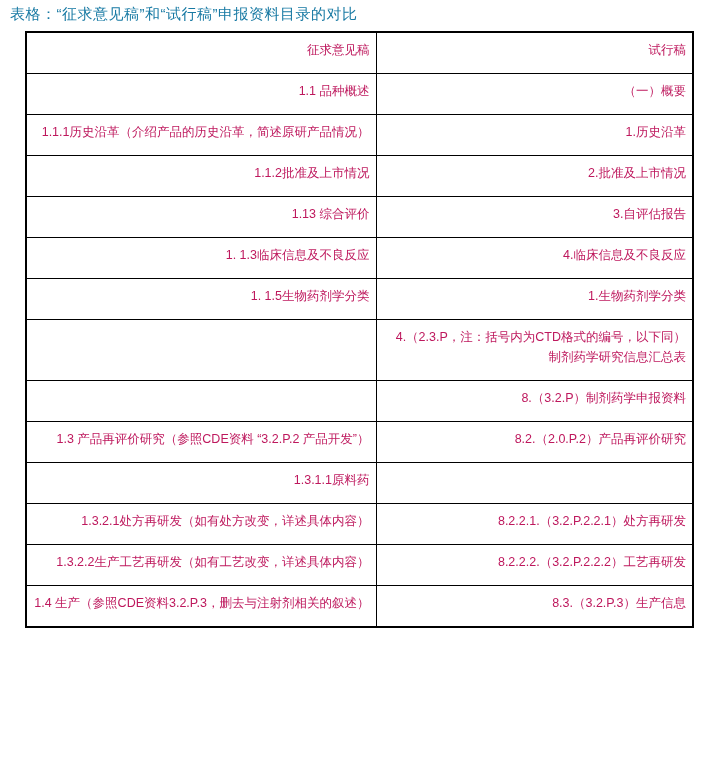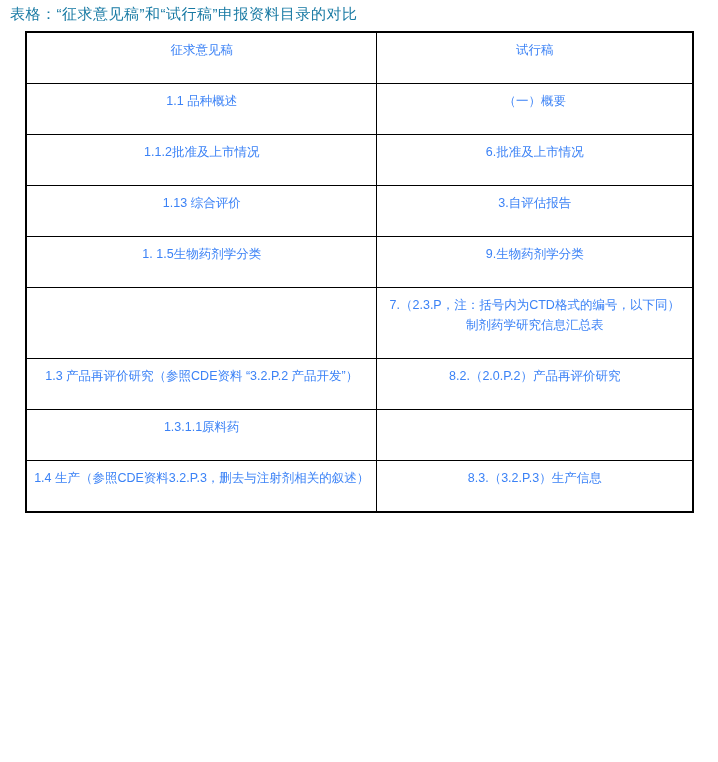--- a/index.html
+++ b/index.html
@@ -31,25 +31,25 @@
     top: 31px;
     width: 667px;
     border-collapse: collapse;
     table-layout: fixed;
   }
   table.compare th,
   table.compare td {
     border: 1px solid #000000;
     font-size: 12.5px;
     font-weight: normal;
-    text-align: center;
+    text-align: right;
     vertical-align: middle;
-    padding: 7px 6px 23px 7px;
+    padding: 7px 6px 13px 7px;
     line-height: 20px;
-    color: #3b82f6;
+    color: #be185d;
     overflow: hidden;
   }
   table.compare {
     border: 2px solid #000000;
   }
 </style>
 </head>
 <body>
 
 <div class="page-title" style="color: rgb(23, 121, 163);">表格：“征求意见稿”和“试行稿”申报资料目录的对比</div>
@@ -64,59 +64,79 @@
       <th>征求意见稿</th>
       <th>试行稿</th>
     </tr>
   </thead>
   <tbody>
   <tr>
     <td>1.1 品种概述</td>
     <td>（一）概要</td>
   </tr>
 
+  <tr>
+    <td>1.1.1历史沿革（介绍产品的历史沿革，简述原研产品情况）</td>
+    <td>1.历史沿革</td>
+  </tr>
 
   <tr>
     <td>1.1.2批准及上市情况</td>
-    <td>6.批准及上市情况</td>
+    <td>2.批准及上市情况</td>
   </tr>
 
   <tr>
     <td>1.13 综合评价</td>
     <td>3.自评估报告</td>
   </tr>
 
+  <tr>
+    <td>1. 1.3临床信息及不良反应</td>
+    <td>4.临床信息及不良反应</td>
+  </tr>
 
 
   <tr>
     <td>1. 1.5生物药剂学分类</td>
-    <td>9.生物药剂学分类</td>
+    <td>1.生物药剂学分类</td>
   </tr>
 
 
   <tr>
     <td></td>
-    <td>7.（2.3.P，注：括号内为CTD格式的编号，以下同）制剂药学研究信息汇总表</td>
+    <td>4.（2.3.P，注：括号内为CTD格式的编号，以下同）制剂药学研究信息汇总表</td>
   </tr>
 
+  <tr>
+    <td></td>
+    <td>8.（3.2.P）制剂药学申报资料</td>
+  </tr>
 
 
   <tr>
     <td>1.3 产品再评价研究（参照CDE资料 “3.2.P.2 产品开发”）</td>
     <td>8.2.（2.0.P.2）产品再评价研究</td>
   </tr>
 
 
   <tr>
     <td>1.3.1.1原料药</td>
     <td></td>
   </tr>
 
 
 
+  <tr>
+    <td>1.3.2.1处方再研发（如有处方改变，详述具体内容）</td>
+    <td>8.2.2.1.（3.2.P.2.2.1）处方再研发</td>
+  </tr>
 
+  <tr>
+    <td>1.3.2.2生产工艺再研发（如有工艺改变，详述具体内容）</td>
+    <td>8.2.2.2.（3.2.P.2.2.2）工艺再研发</td>
+  </tr>
 
   <tr>
     <td>1.4 生产（参照CDE资料3.2.P.3，删去与注射剂相关的叙述）</td>
     <td>8.3.（3.2.P.3）生产信息</td>
   </tr>
 </tbody>
 </table>
 
 </body></html>

